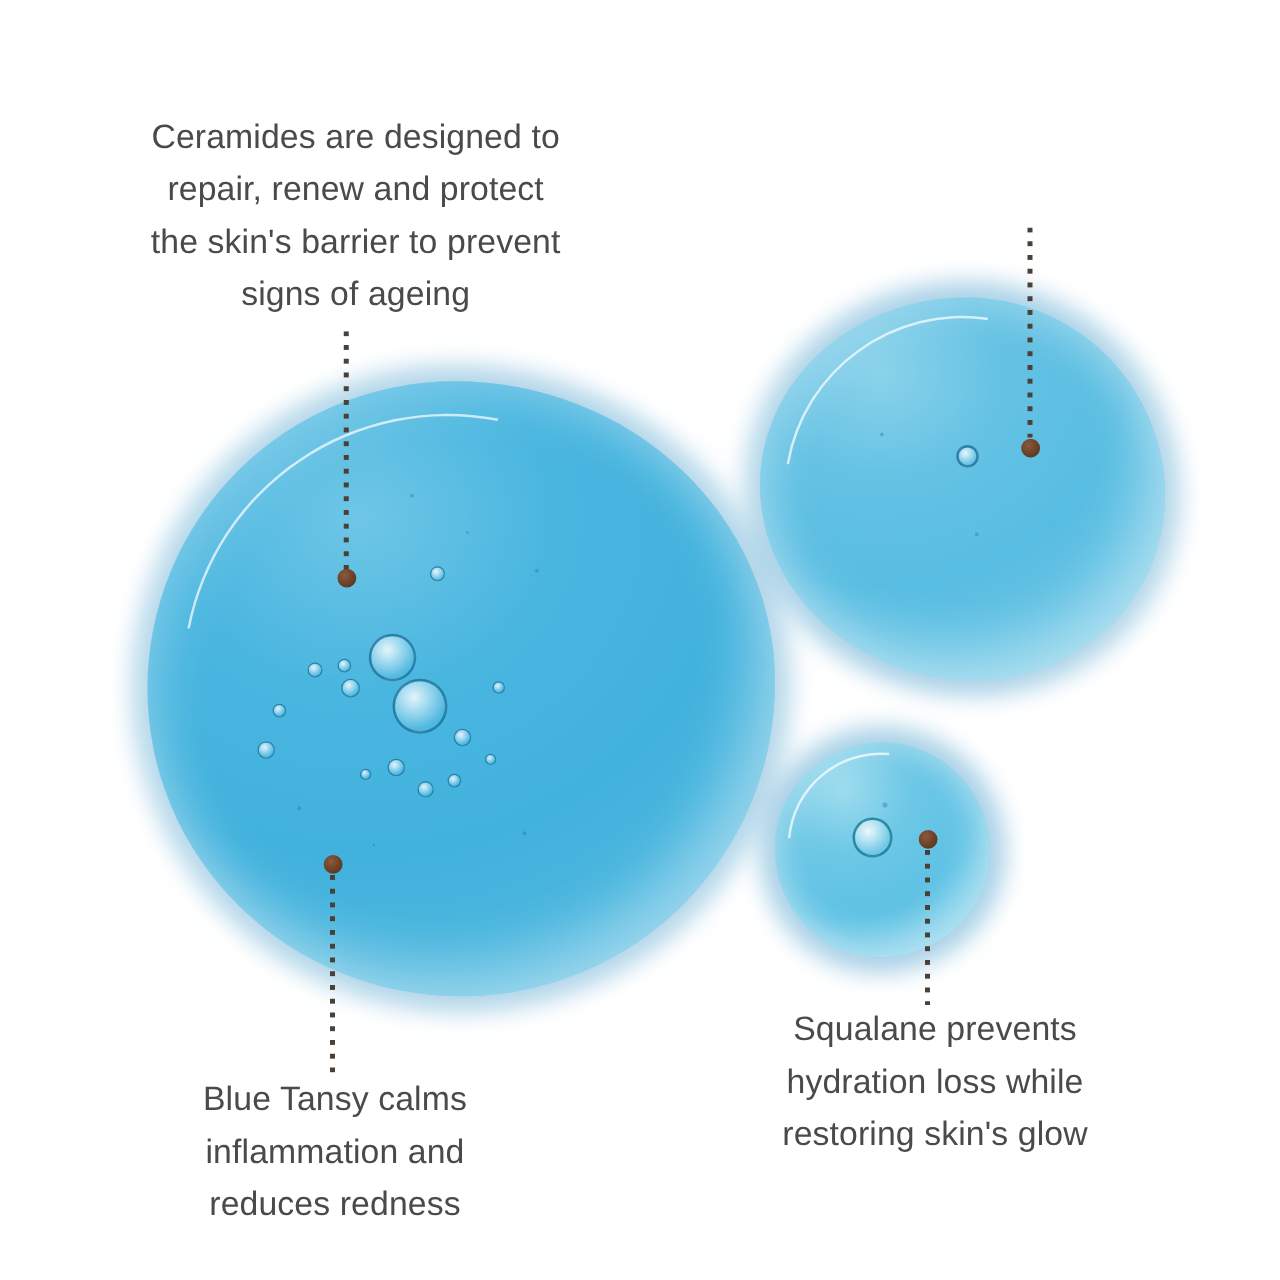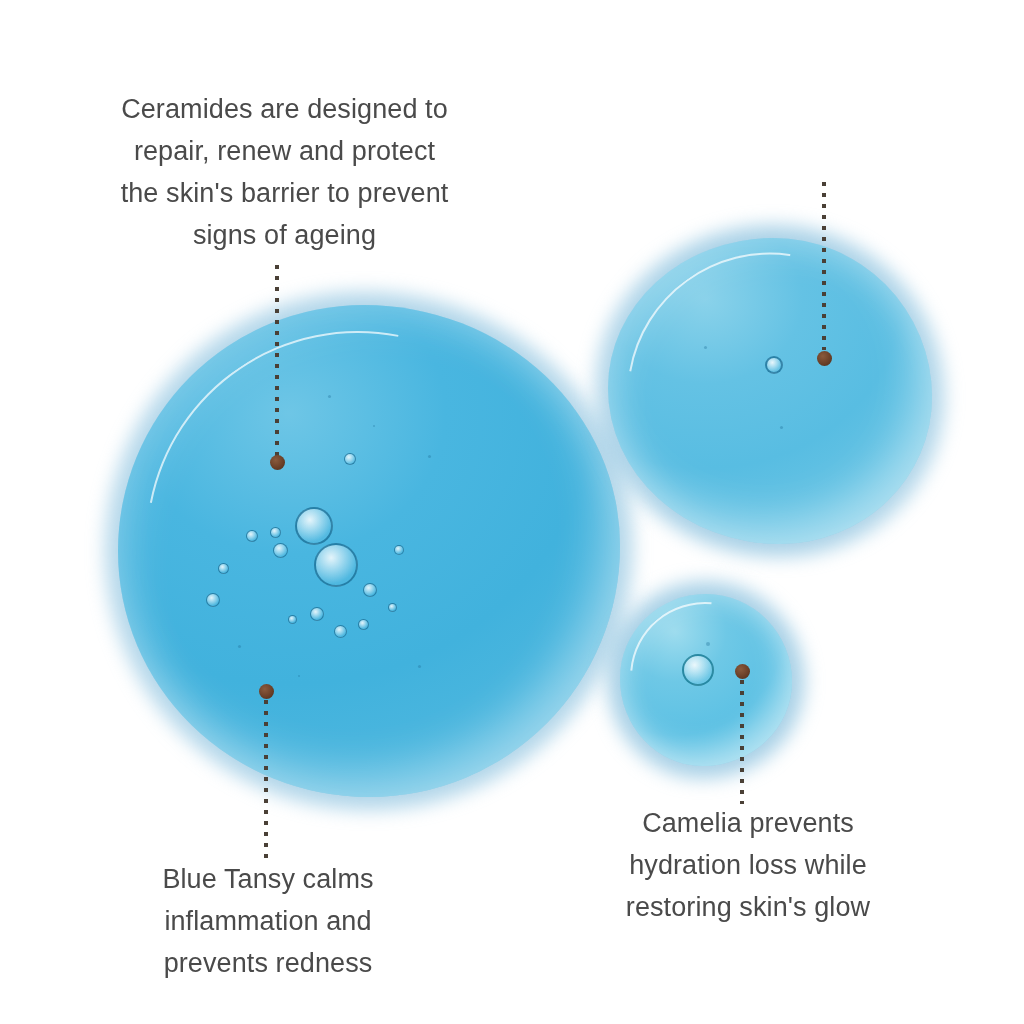--- a/index.html
+++ b/index.html
@@ -227,19 +227,19 @@
   <div class="leader" style="left:740px; top:680px; height:124px;"></div>
 
   <div class="caption" id="caption-ceramides" style="left:72px; top:70px; width:425px;margin-top:18px;">Ceramides are designed to
 repair, renew and protect
 the skin's barrier to prevent
 signs of ageing</div>
 
 
   <div class="caption" id="caption-blue-tansy" style="left:118px; top:858px; width:300px;">Blue Tansy calms
 inflammation and
-prevents redness</div>
-
-  <div class="caption" id="caption-squalane" style="left:592px; top:802px; width:312px;">Camelia prevents
+reduces redness</div>
+
+  <div class="caption" id="caption-squalane" style="left:592px; top:802px; width:312px;">Squalane prevents
 hydration loss while
 restoring skin's glow</div>
 
 </div>
 
 </body></html>

